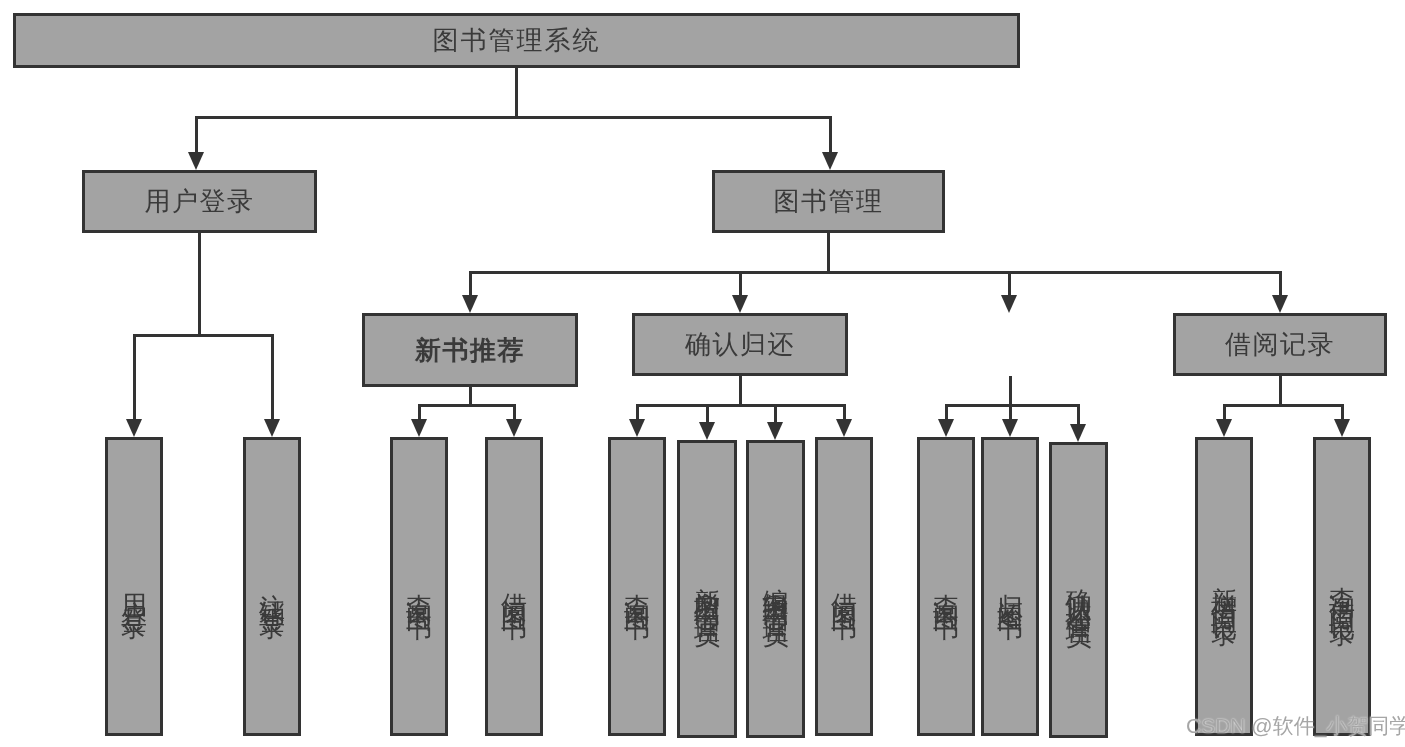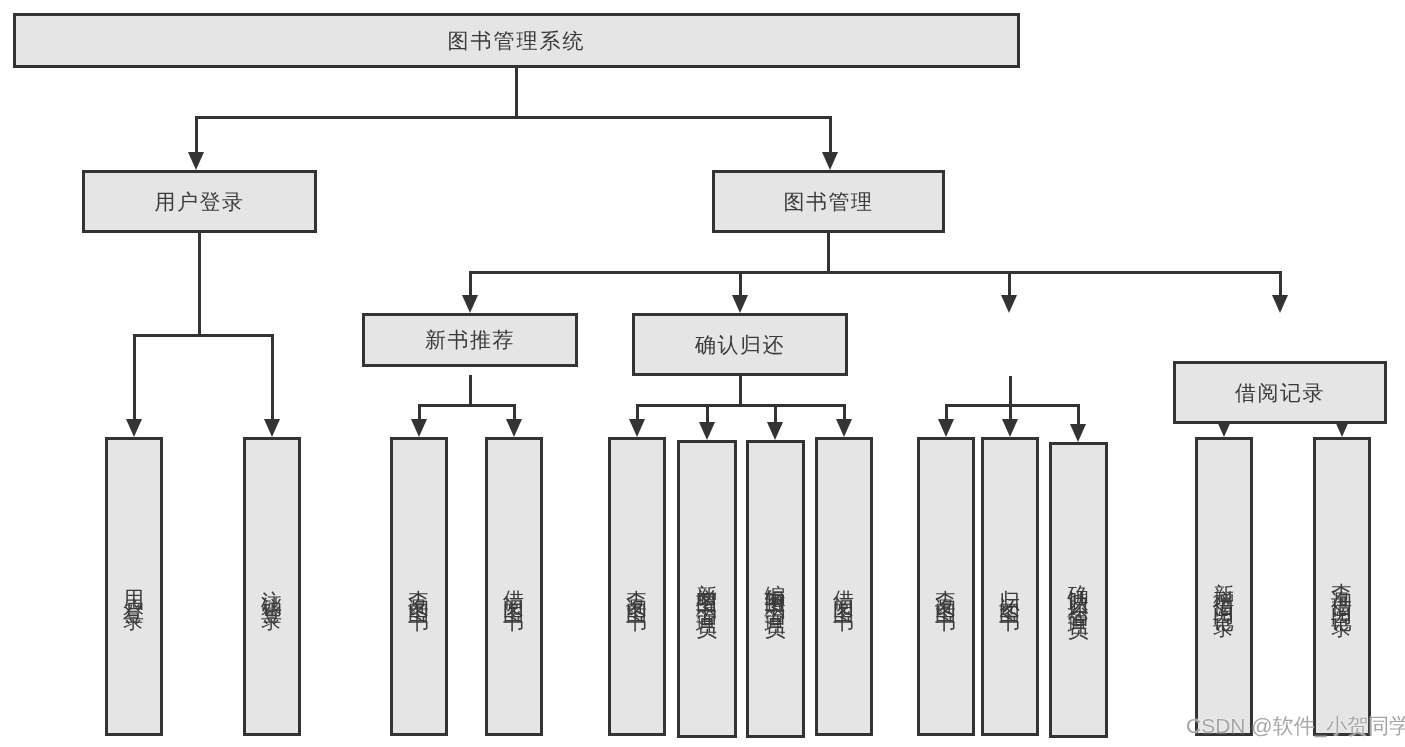--- a/index.html
+++ b/index.html
@@ -17,23 +17,23 @@
   .canvas{
     position:relative;
     width:1405px;height:747px;
     background:var(--background,#fff);
     overflow:hidden;
   }
   .node{
     position:absolute;
     box-sizing:border-box;
     border:3px solid var(--line,#333);
-    background:#e5e5e5;
+    background:#a3a3a3;
     display:flex;align-items:center;justify-content:center;
-    font-size:21px;
+    font-size:26px;
     letter-spacing:1.5px;
     color:var(--text,#3a3a3a);
     z-index:2;
   }
   .vbox{
     writing-mode:vertical-rl;
     text-orientation:mixed;
     letter-spacing:7px;
     line-height:1.2;
   }
@@ -63,23 +63,23 @@
 </head>
 <body>
 
 <div class="canvas">
 
   <div class="node" style="left:13px;top:13px;width:1007px;height:55px;letter-spacing:2px;">图书管理系统</div>
 
   <div class="node" style="left:82px;top:170px;width:235px;height:63px;">用户登录</div>
   <div class="node" style="left:712px;top:170px;width:233px;height:63px;">图书管理</div>
 
-  <div class="node" style="left:362px;top:313px;width:216px;height:54px;">新书推荐</div>
+  <div class="node" style="left:362px;top:313px;width:216px;height:74px;font-weight:bold;">新书推荐</div>
   <div class="node" style="left:632px;top:313px;width:216px;height:63px;">确认归还</div>
-  <div class="node" style="left:1173px;top:313px;width:214px;height:63px;margin-top:48px;">借阅记录</div>
+  <div class="node" style="left:1173px;top:313px;width:214px;height:63px;">借阅记录</div>
 
   <div class="node vbox" style="left:105px;top:437px;width:58px;height:299px;">用户登录</div>
   <div class="node vbox" style="left:243px;top:437px;width:58px;height:299px;">注销登录</div>
 
   <div class="node vbox" style="left:390px;top:437px;width:58px;height:299px;">查询图书</div>
   <div class="node vbox" style="left:485px;top:437px;width:58px;height:299px;">借阅图书</div>
 
   <div class="node vbox" style="left:608px;top:437px;width:58px;height:299px;">查询图书</div>
   <div class="node vbox" style="left:677px;top:440px;width:60px;height:298px;letter-spacing:5px;">新增图书（管理员）</div>
   <div class="node vbox" style="left:746px;top:440px;width:59px;height:298px;letter-spacing:5px;">编辑图书（管理员）</div>

